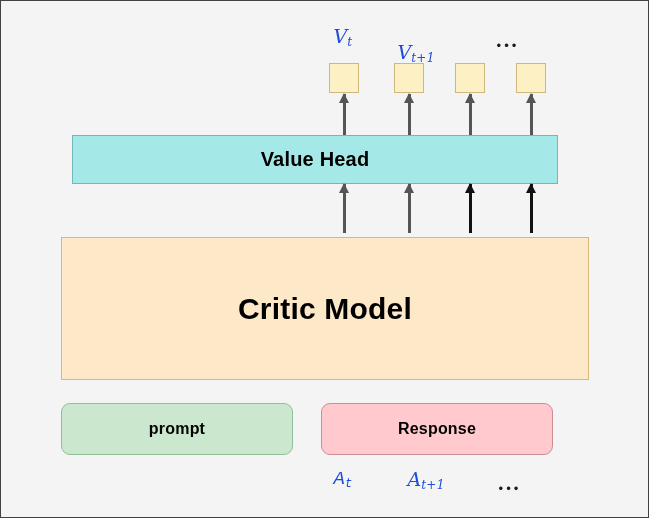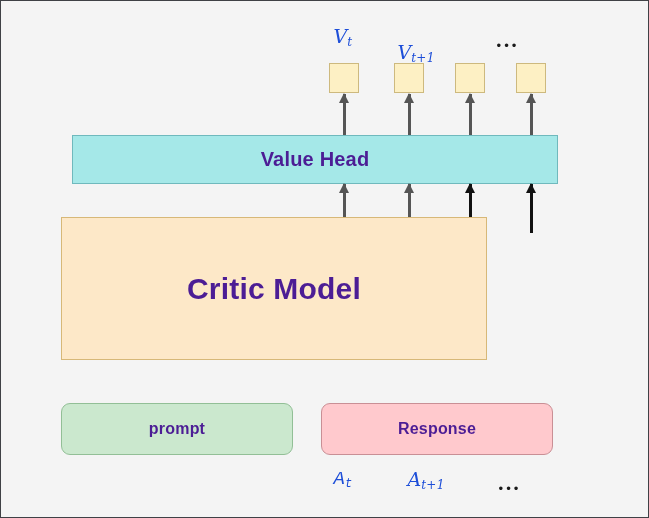--- a/index.html
+++ b/index.html
@@ -18,40 +18,40 @@
     font-family: "Liberation Sans", sans-serif;
   }
 
   
   .node {
     position: absolute;
     box-sizing: border-box;
     display: flex;
     align-items: center;
     justify-content: center;
-    color: #4c1d95;
+    color: #000000;
     font-weight: bold;
     letter-spacing: 0.2px;
     white-space: nowrap;
   }
 
   .value-head {
     left: 71px;
     top: 134px;
     width: 486px;
     height: 49px;
     background: #a5e8e8;
     border: 1px solid #6fb9bd;
     font-size: 20px;
   }
 
   .critic-model {
     left: 60px;
-    top: 216px;
-    width: 426px;
+    top: 236px;
+    width: 528px;
     height: 143px;
     background: #fde8c8;
     border: 1px solid #d7b878;
     font-size: 30px;
   }
 
   .prompt-box {
     left: 60px;
     top: 402px;
     width: 232px;

